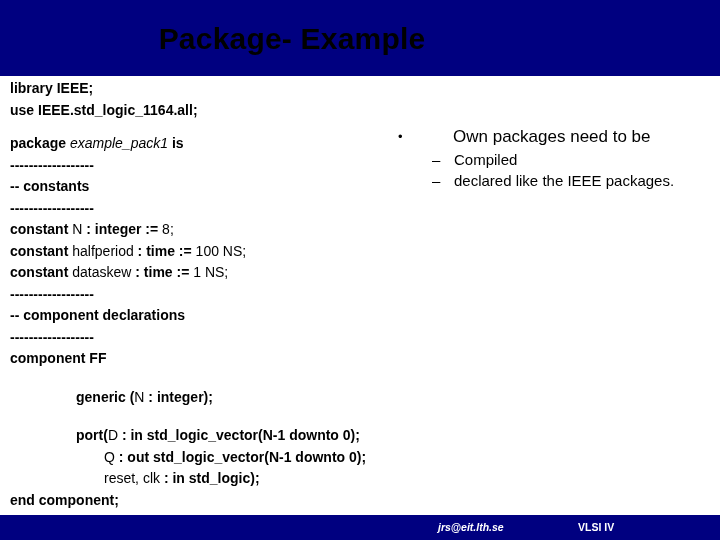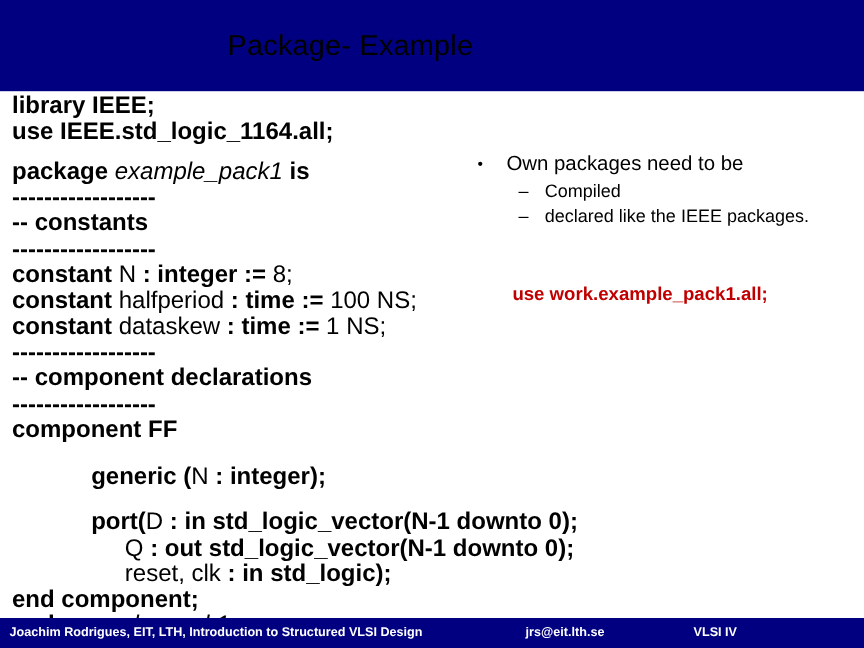--- a/index.html
+++ b/index.html
@@ -29,37 +29,37 @@
     width: 720px;
     height: 76px;
     background: #000080;
   }
   .slide-title {
     position: absolute;
     left: 0;
     top: 22px;
     width: 584px;
     text-align: center;
-    font-size: 24px;
-    font-weight: 400;
+    font-size: 30px;
+    font-weight: 700;
     letter-spacing: 0.2px;
     color: #000000;
     line-height: 34px;
     font-family: "Liberation Sans", sans-serif;
   }
 
   
   .code-block {
     position: absolute;
     left: 10px;
     top: 78px;
     width: 430px;
     color: #000000;
     font-family: "Liberation Sans", sans-serif;
-    font-size: 20px;
+    font-size: 14px;
     line-height: 21.5px;
     white-space: pre;
   }
   .code-line {
     white-space: pre;
     min-height: 21.5px;
   }
   .code-line.blank { height: 12px; min-height: 12px; }
   .kw { font-weight: bold; }
   .id { font-weight: normal; }
@@ -86,21 +86,21 @@
     line-height: 22px;
     margin-bottom: 1px;
   }
   .bullet-mark {
     width: 24px;
     flex: 0 0 24px;
     text-align: left;
     font-size: 13px;
     line-height: 22px;
   }
-  .bullet-text { flex: 1 1 auto; }
+  .bullet-text { flex: 1 1 auto; margin-left: 31px; }
 
   .sub-row {
     display: flex;
     align-items: flex-start;
     font-size: 15px;
     line-height: 21px;
     margin-left: 34px;
   }
   .sub-mark {
     width: 22px;
@@ -132,21 +132,21 @@
   }
   .footer-text {
     position: absolute;
     color: #ffffff;
     font-size: 10.5px;
     line-height: 25px;
     font-weight: bold;
     white-space: nowrap;
   }
   .footer-author { left: 8px; top: 515px; }
-  .footer-email  { left: 438px; top: 515px; }
+  .footer-email  { left: 438px; top: 515px; font-style: italic; }
   .footer-topic  { left: 578px; top: 515px; }
 </style>
 </head>
 <body>
 
 <div class="slide">
 
   <div class="header-bar"></div>
   <div class="slide-title">Package- Example</div>
 
@@ -160,20 +160,18 @@
       <div class="sub-row">
         <span class="sub-mark">–</span>
         <span class="sub-text">Compiled</span>
       </div>
       <div class="sub-row">
         <span class="sub-mark">–</span>
         <span class="sub-text">declared like the IEEE packages.</span>
       </div>
     </div>
 
-  <div class="red-note">use work.example_pack1.all;</div>
 
   <div class="footer-bar"></div>
-  <div class="footer-text footer-author">Joachim Rodrigues, EIT, LTH, Introduction to Structured VLSI Design</div>
   <div class="footer-text footer-email">jrs@eit.lth.se</div>
   <div class="footer-text footer-topic">VLSI IV</div>
 
 </div>
 
 </body></html>

